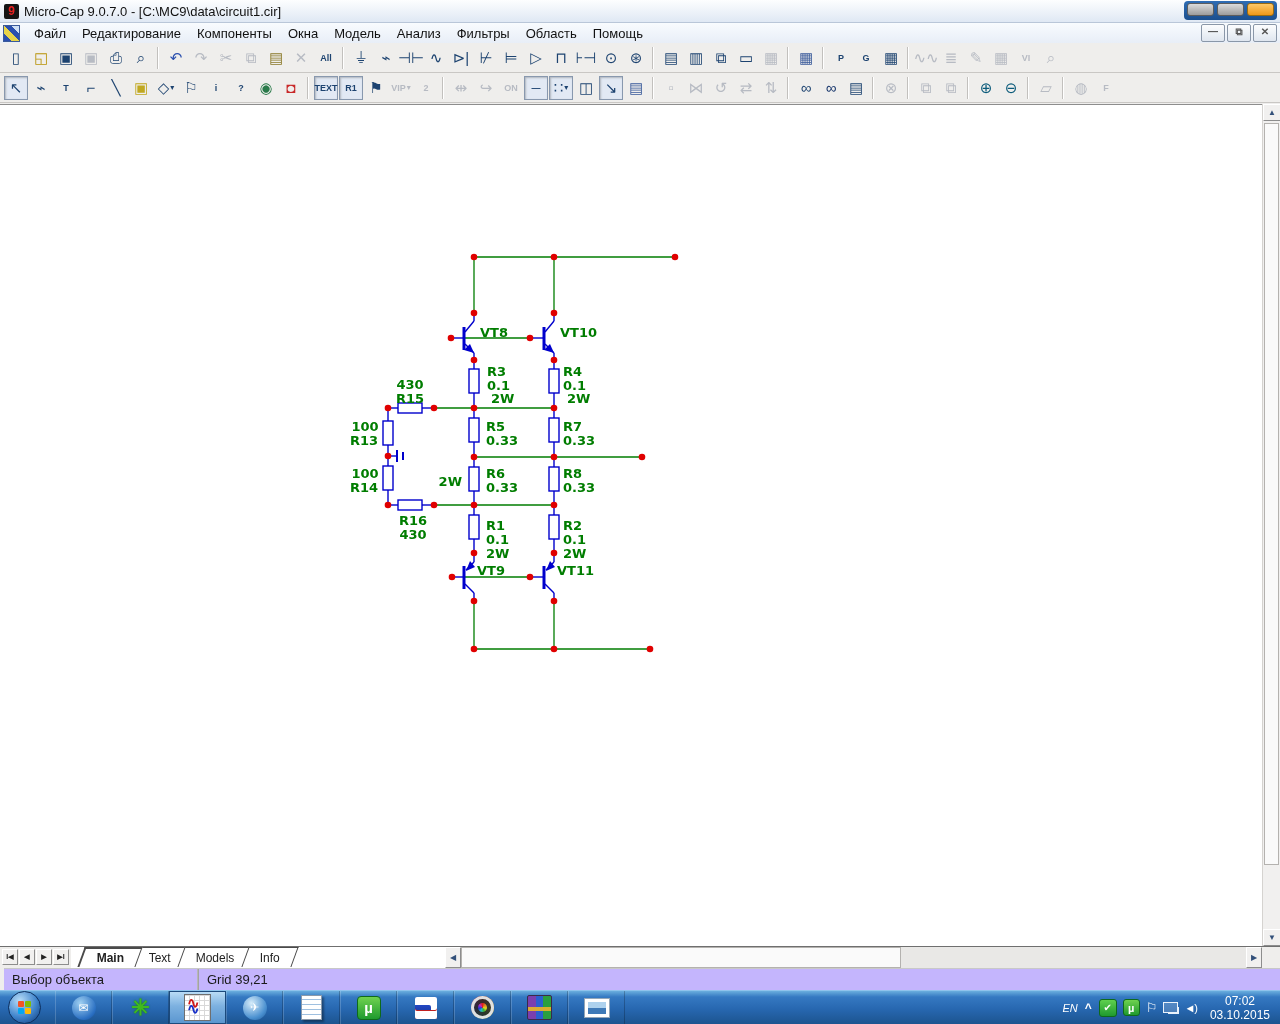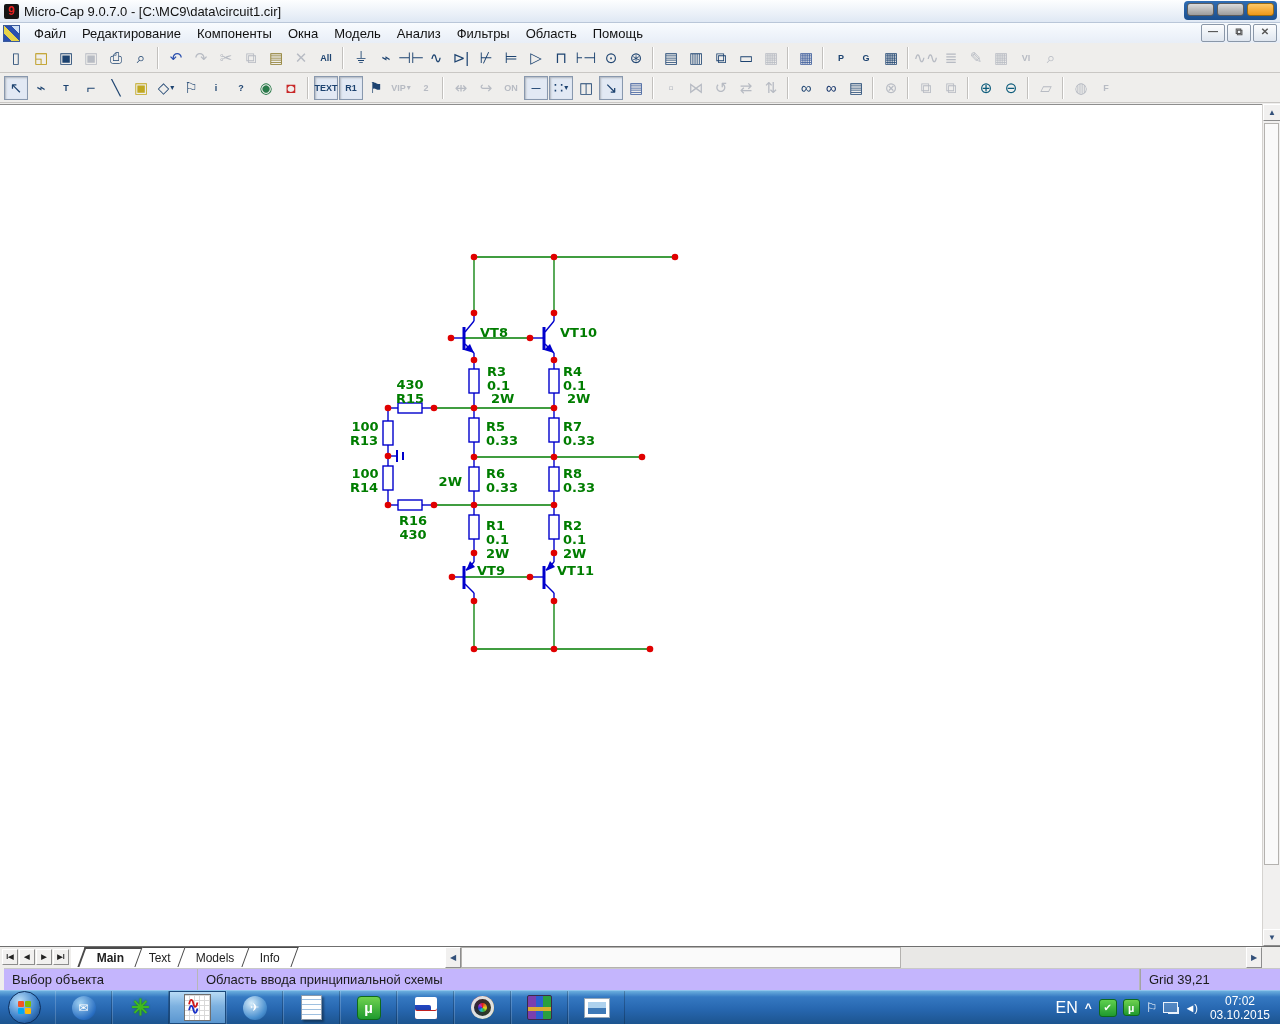--- a/index.html
+++ b/index.html
@@ -118,21 +118,21 @@
       box-shadow:inset 0 -8px 0 #ffffff,inset 0 -9px 0 #c02020,inset -6px 8px 0 #ffffff;}
   .md{width:23px;height:23px;border-radius:50%;
       background:conic-gradient(#e02020,#e08a20,#e8d820,#3fae2f,#20b8c8,#2038d0,#b828c8,#e02020);
       box-shadow:inset 0 0 0 3px rgba(255,255,255,.85),inset 0 0 0 7px rgba(40,40,40,.9);}
   .wr{width:23px;height:23px;background:
       linear-gradient(0deg,transparent 0 35%,rgba(225,176,44,.95) 35% 50%,transparent 50%),
       linear-gradient(90deg,#7a3fae 0 34%,#2a5fd0 34% 67%,#2a9f3f 67%);border:1px solid #3a2a4a;border-radius:2px;}
   .im{width:26px;height:20px;background:linear-gradient(#aed2ee 0 52%,#3f7ab8 52%) content-box,#fff;
       padding:3px;border:1px solid #93a6b8;box-sizing:border-box;}
   #tray{margin-left:auto;display:flex;align-items:center;gap:7px;padding-right:10px;color:#fff;}
-  #tray-lang{font-size:16px;}
+  #tray-lang{font-size:11px;font-style:italic;}
   #tray-expand{font-size:12px;font-weight:bold;}
   .tico{display:flex;align-items:center;justify-content:center;}
   .gc{width:16px;height:16px;border-radius:3px;background:linear-gradient(#5fd04f,#1f9a2f);
       color:#fff;font-size:10px;border:1px solid #0e6a1a;}
   .utmini{width:15px;height:15px;border-radius:3px;background:linear-gradient(#6fd24f,#1f9a2f);
       color:#fff;font-size:11px;font-weight:bold;border:1px solid #0e6a1a;}
   .flagico{font-size:13px;color:#fff;}
   .net{width:13px;height:9px;border:1px solid #eaf2fb;background:rgba(255,255,255,.18);
       box-shadow:3px 3px 0 -2px #eaf2fb;}
   .vol{font-size:11px;letter-spacing:-1px;color:#fff;}
@@ -606,21 +606,20 @@
       <div id="hs-left" class="sbtn">◀</div>
       <div id="hs-thumb"></div>
       <div id="hs-track"></div>
       <div id="hs-right" class="sbtn">▶</div>
     </div>
     <div id="hcorner"></div>
   </div>
 
   <div id="statusbar">
     <div id="sc-left" class="scell">Выбор объекта</div>
-    <div id="sc-center" class="scell">Область ввода принципиальной схемы</div>
     <div id="sc-right" class="scell">Grid 39,21</div>
   </div>
 
 </div>
 
 <div id="taskbar">
   <div id="startorb">
     <span id="orbflag">
         <span style="background: rgb(243, 83, 37);"></span>
         <span style="background: rgb(129, 188, 6);"></span>

